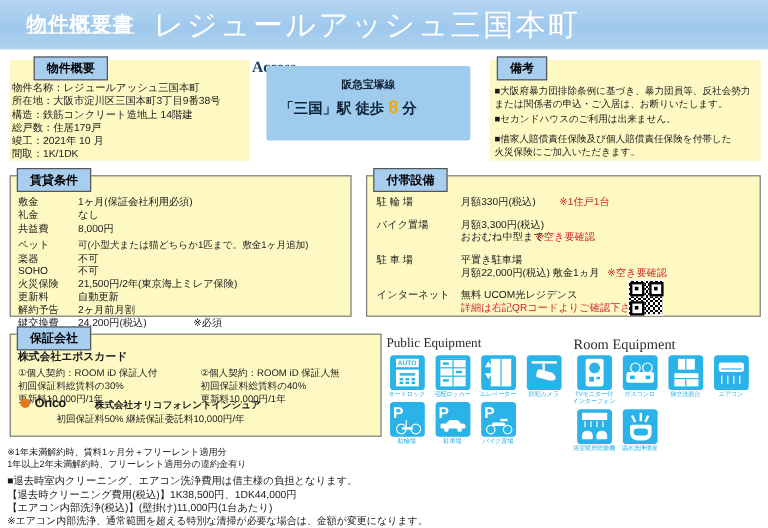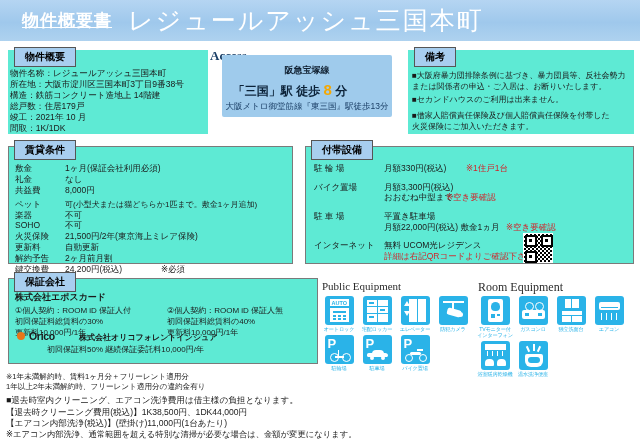--- a/index.html
+++ b/index.html
@@ -42,21 +42,21 @@
     margin-left: 16px;
     letter-spacing: 2px;
     white-space: nowrap;
   }
 
   
   .panel {
     position: absolute;
     border: 1px solid #7a7a7a;
     box-sizing: border-box;
-    background: #5eead4;
+    background: #fef9c3;
   }
   .sec-tab {
     position: absolute;
     background: #a8ceef;
     border: 1px solid #555;
     font-size: 10px; font-weight: bold;
     color: #000;
     padding: 2px 10px 2px 10px;
     box-sizing: border-box;
     white-space: nowrap;
@@ -157,39 +157,38 @@
 <body>
 
 <div id="page">
 
   <div class="header">
     <div class="header-gradient"></div>
     <div class="doc-title">物件概要書</div>
     <div class="bldg-title">レジュールアッシュ三国本町</div>
   </div>
 
-  <div class="sec-tab" style="left:14px; top:47px;">物件概要</div>
+  <div class="sec-tab" style="left:28px; top:47px;">物件概要</div>
   <div id="overview-panel" class="panel">
     <div class="ov-line" style="top:18px;">物件名称：レジュールアッシュ三国本町</div>
     <div class="ov-line" style="top:29px;">所在地：大阪市淀川区三国本町3丁目9番38号</div>
     <div class="ov-line" style="top:40px;">構造：鉄筋コンクリート造地上 14階建</div>
     <div class="ov-line" style="top:51px;">総戸数：住居179戸</div>
     <div class="ov-line" style="top:62px;">竣工：2021年 10 月</div>
     <div class="ov-line" style="top:73px;">間取：1K/1DK</div>
   </div>
 
   <div id="access-label">Access</div>
   <div id="access-box">
     <div class="acc-line1">阪急宝塚線</div>
     <div class="acc-line2">
       <span>「三国」駅 徒歩</span>
       <span class="acc-big">8</span>
       <span>分</span>
     </div>
-    <div class="acc-line3">大阪メトロ御堂筋線『東三国』駅徒歩13分</div>
   </div>
 
   <div class="sec-tab" style="left:414px; top:47px;">備考</div>
   <div id="remarks-panel" class="panel">
     <div class="rm-line" style="top:20px;">■大阪府暴力団排除条例に基づき、暴力団員等、反社会勢力</div>
     <div class="rm-line" style="top:31px;">または関係者の申込・ご入居は、お断りいたします。</div>
     <div class="rm-line" style="top:44px;">■セカンドハウスのご利用は出来ません。</div>
     <div class="rm-line" style="top:60px;">■借家人賠償責任保険及び個人賠償責任保険を付帯した</div>
     <div class="rm-line" style="top:71px;">火災保険にご加入いただきます。</div>
   </div>

